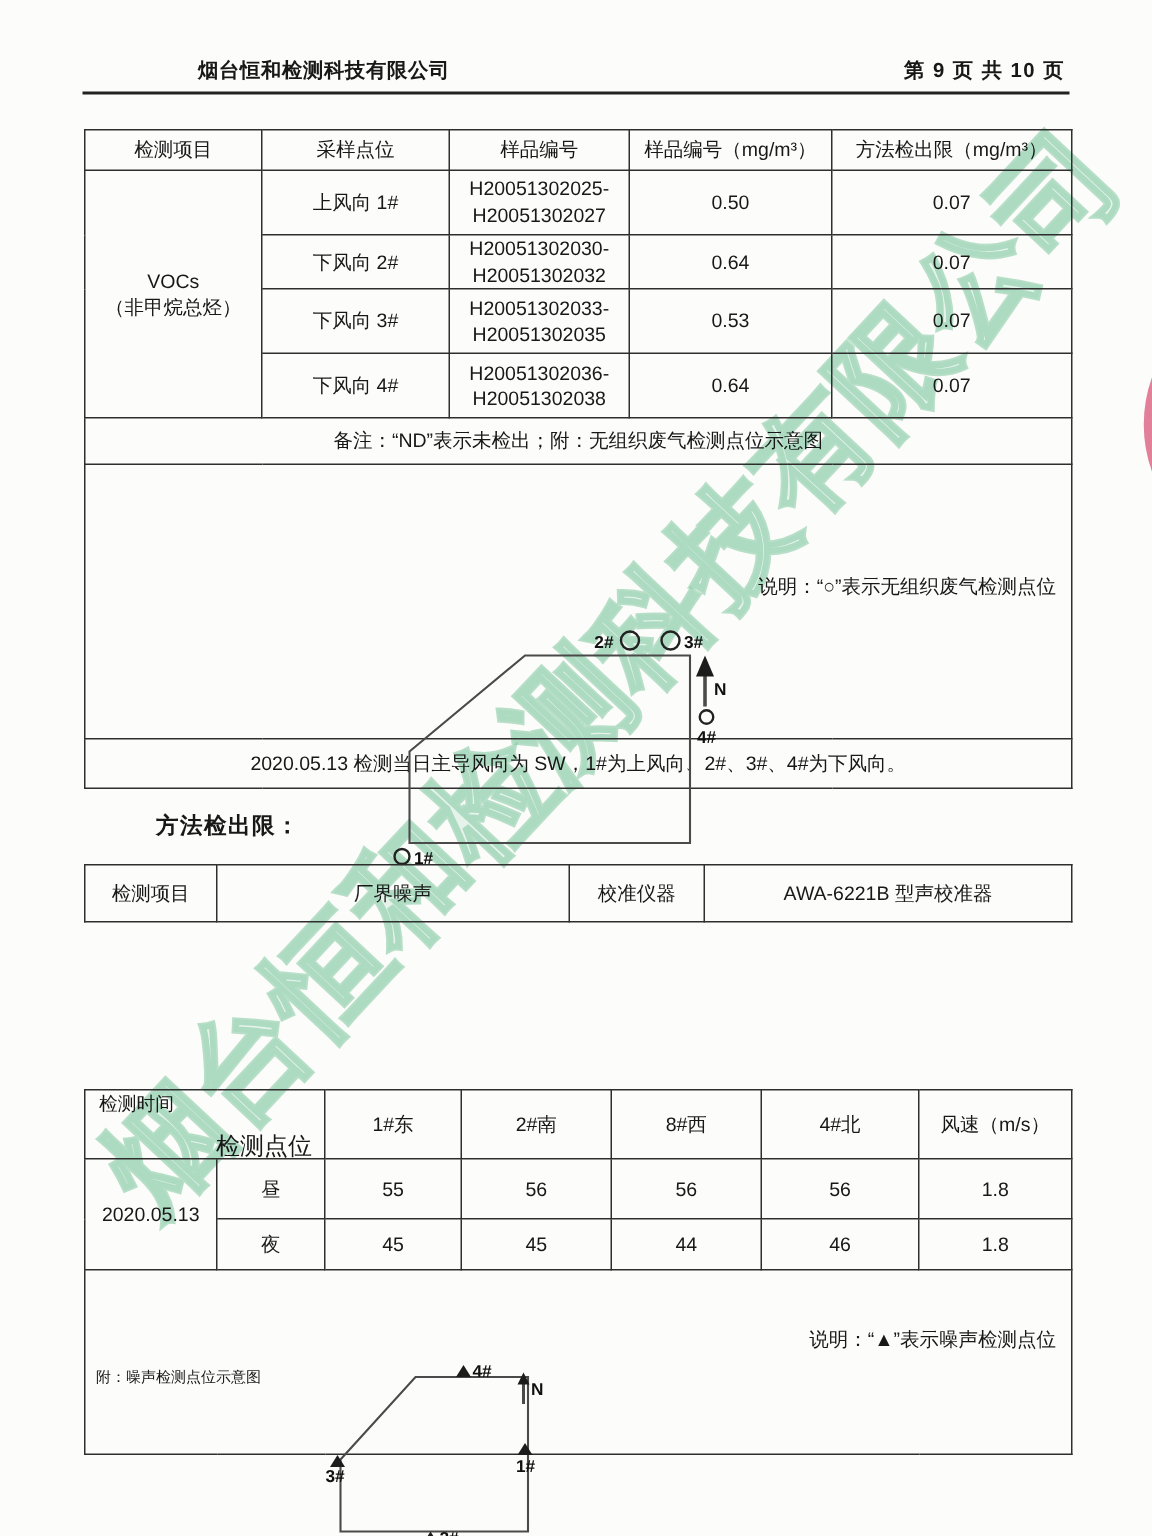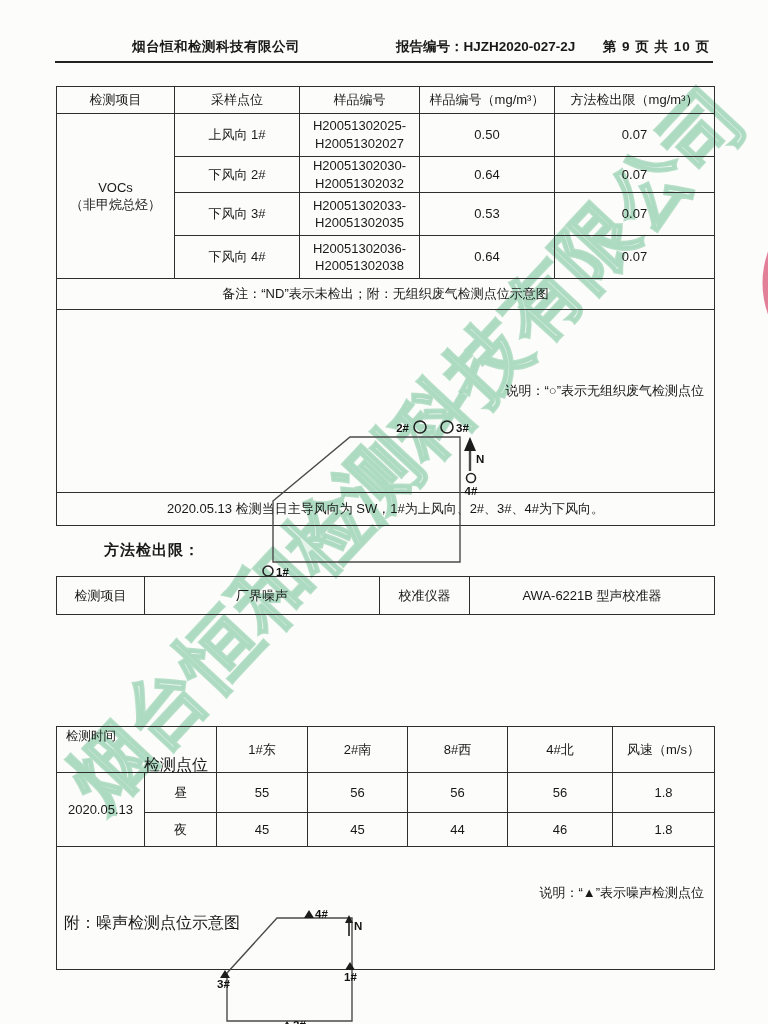--- a/index.html
+++ b/index.html
@@ -52,21 +52,21 @@
   .t2a{top:576px;width:658px;}
   .t2b{top:726px;width:658px;}
   td.left{text-align:left;}
   .pad8{padding-left:8px;}
   .pad34{padding-left:34px;}
   .nowrap{white-space:nowrap;}
   
   .diagbox{position:relative;width:100%;height:100%;}
   .diag-svg{position:absolute;left:0;top:0;}
   .diag-legend{position:absolute;right:10px;bottom:2px;font-size:13px;white-space:nowrap;}
-  .diag-title{position:absolute;left:7px;top:4px;font-size:16px;white-space:nowrap;}
+  .diag-title{position:absolute;left:7px;top:4px;font-size:10px;white-space:nowrap;}
   .svg-line{stroke:#4a4a4a;stroke-width:1.4;fill:none;}
   .svg-mark{stroke:#222;stroke-width:1.6;fill:none;}
   .svg-solid{fill:#1c1c1c;stroke:none;}
   .svg-label{font-family:"Liberation Sans","DejaVu Sans",sans-serif;font-size:11.5px;font-weight:700;fill:#111;}
   
   .section-heading{position:absolute;left:104px;top:541px;z-index:2;font-size:15px;font-weight:700;letter-spacing:1px;}
   .diagcell{position:relative;width:100%;height:100%;}
   .diagcell svg{position:absolute;left:0;top:0;width:100%;height:100%;}
   .corner-top{position:absolute;top:4px;right:8px;font-size:16px;text-align:center;}
   .corner-bottom{position:absolute;bottom:5px;left:9px;font-size:12.5px;}
@@ -78,21 +78,20 @@
 <div class="page">
 
   <div class="watermark">烟台恒和检测科技有限公司</div>
 
   <svg class="stamp-arc" width="30" height="180" viewBox="0 0 30 180">
     <circle cx="117" cy="88" r="88" fill="none" stroke="#d9577a" stroke-width="9" opacity="0.75"></circle>
   </svg>
 
   <div class="hdr">
     <span class="hdr-company">烟台恒和检测科技有限公司</span>
-    <span class="hdr-report">报告编号：HJZH2020-027-2J</span>
     <span class="hdr-page">第 9 页 共 10 页</span>
   </div>
   <div class="hdr-rule"></div>
 
   <table class="t t1">
     <colgroup>
         <col style="width:118px">
         <col style="width:125px">
         <col style="width:120px">
         <col style="width:135px">

